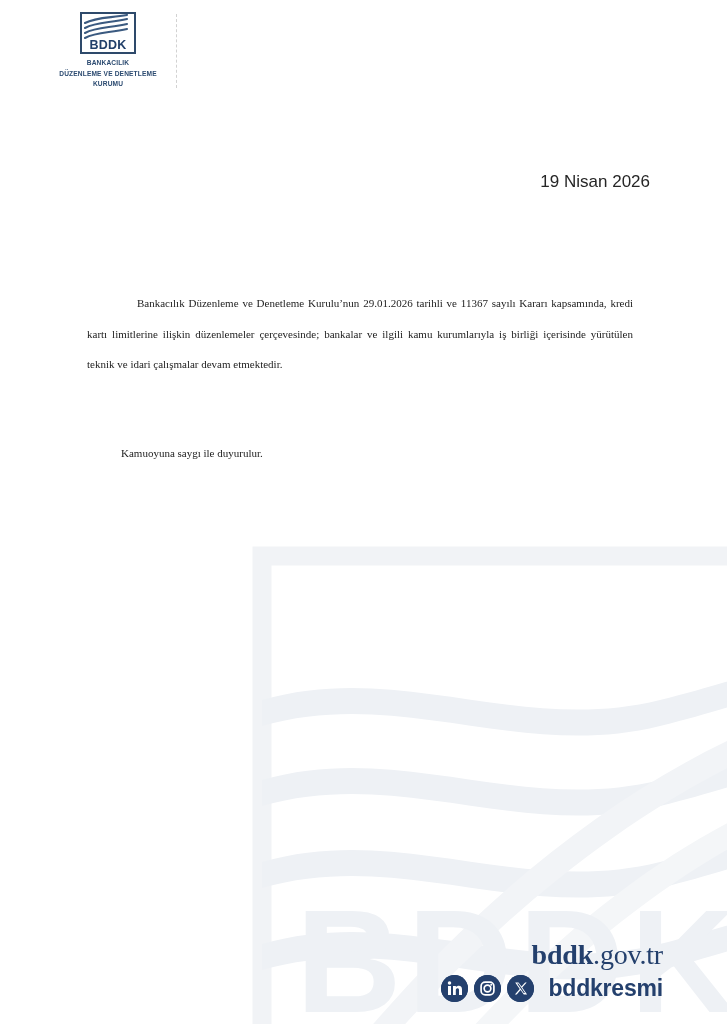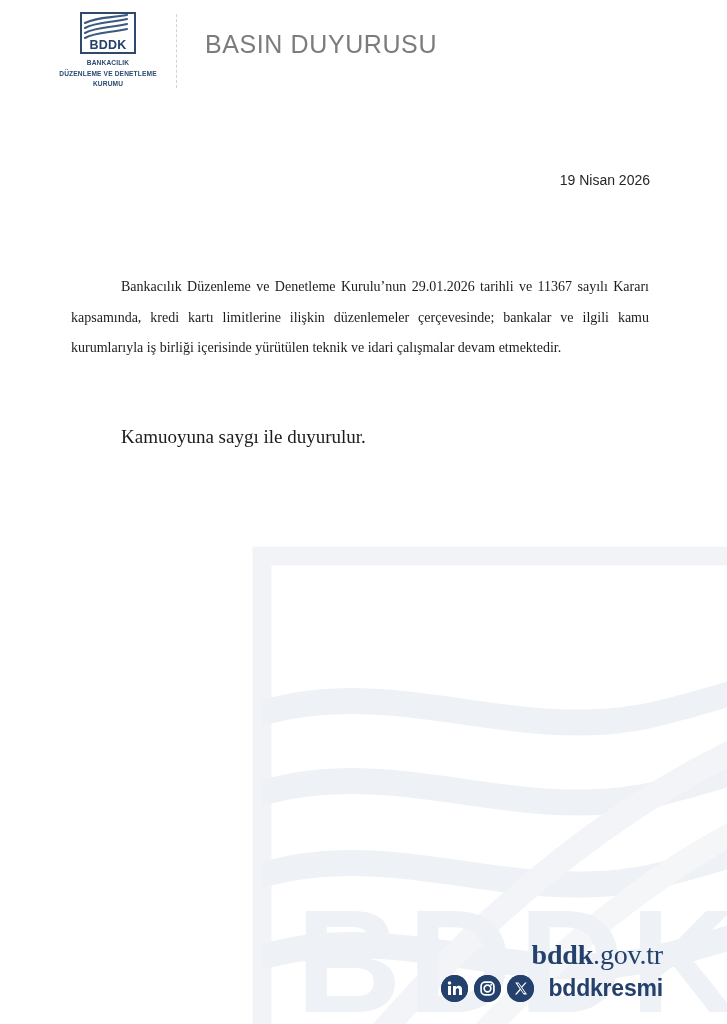--- a/index.html
+++ b/index.html
@@ -95,49 +95,49 @@
     color: #7c7c7c;
     white-space: nowrap;
   }
 
   
   #doc-date {
     position: absolute;
     right: 77px;
     top: 172px;
     font-family: "Liberation Sans", "DejaVu Sans", sans-serif;
-    font-size: 14px;
+    font-size: 17px;
     font-weight: 400;
     color: #262626;
     z-index: 3;
     white-space: nowrap;
   }
 
   
   #doc-body {
     position: absolute;
     left: 71px;
     top: 272px;
     width: 578px;
     z-index: 3;
   }
   .para {
     text-align: justify;
     text-justify: inter-word;
-    font-size: 14px;
+    font-size: 11px;
     line-height: 30.5px;
-    margin: 0;
+    margin: 16px;
     text-indent: 50px;
     color: #1c1c1c;
   }
   .para.spaced { margin-top: 18px; }
   #closing {
     margin-top: 58px;
     text-indent: 50px;
-    font-size: 19px;
+    font-size: 11px;
     line-height: 30.5px;
     text-align: left;
     color: #1c1c1c;
   }
 
   
   #footer {
     position: absolute;
     right: 64px;
     bottom: 22px;
@@ -223,21 +223,20 @@
       </svg>
       <div id="logo-wordmark">BDDK</div>
     </div>
     <div class="logo-sub" id="logo-sub1">BANKACILIK</div>
     <div class="logo-sub" id="logo-sub2">DÜZENLEME VE DENETLEME</div>
     <div class="logo-sub" id="logo-sub3">KURUMU</div>
   </div>
 
   <div id="header-divider"></div>
 
-  <div id="header-title">BASIN DUYURUSU</div>
 </div>
 
 <div id="doc-date">19 Nisan 2026</div>
 
 <div id="doc-body">
   <p class="para">Bankacılık Düzenleme ve Denetleme Kurulu’nun 29.01.2026 tarihli ve 11367 sayılı Kararı kapsamında, kredi kartı limitlerine ilişkin düzenlemeler çerçevesinde; bankalar ve ilgili kamu kurumlarıyla iş birliği içerisinde yürütülen teknik ve idari çalışmalar devam etmektedir.</p>
   <p id="closing">Kamuoyuna saygı ile duyurulur.</p>
 </div>
 
 <div id="footer">

